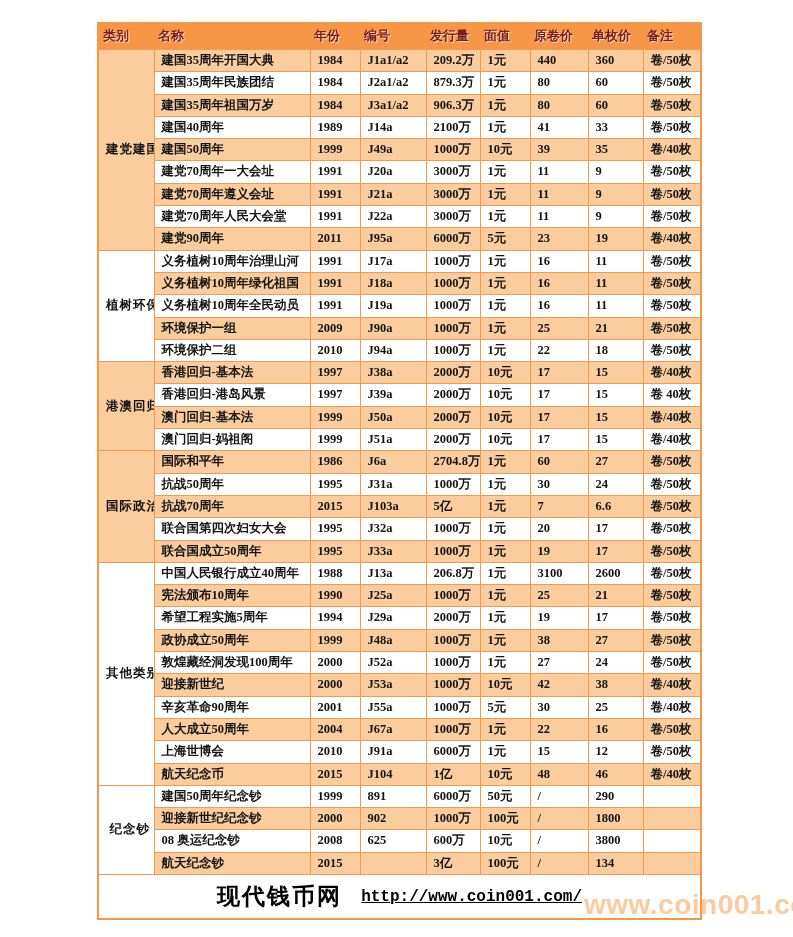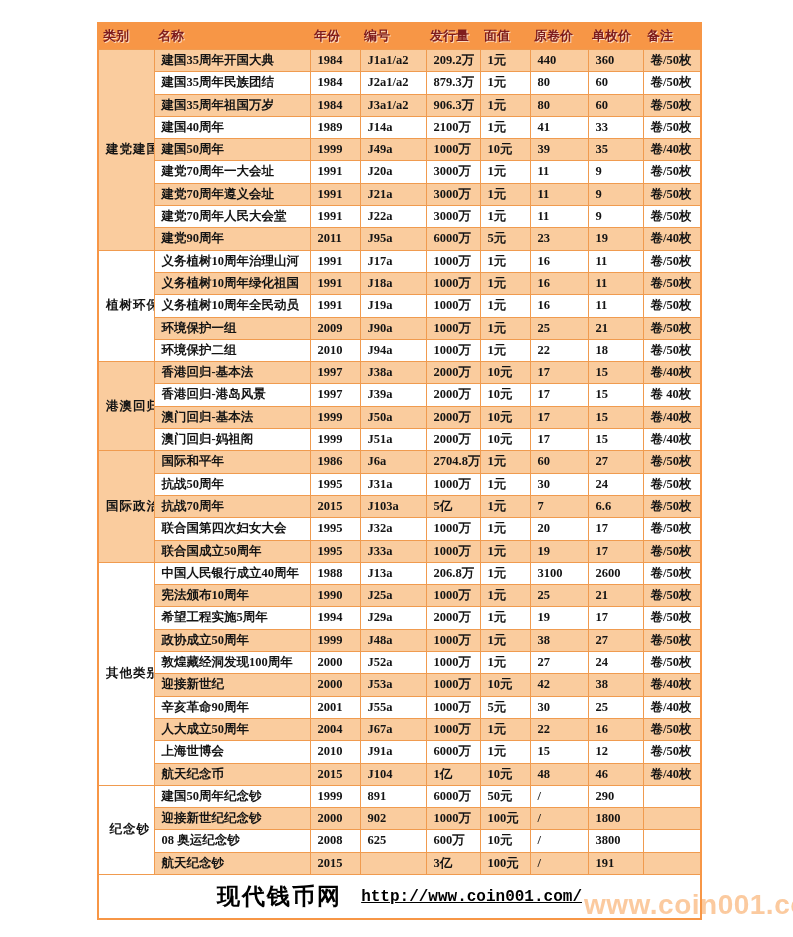--- a/index.html
+++ b/index.html
@@ -457,21 +457,21 @@
           <td>3800</td>
           <td></td>
         </tr>
         <tr class="alt">
           <td>航天纪念钞</td>
           <td>2015</td>
           <td></td>
           <td>3亿</td>
           <td>100元</td>
           <td>/</td>
-          <td>191</td>
+          <td>134</td>
           <td></td>
         </tr>
       </tbody>
     <tfoot>
       <tr class="footer-row">
         <td colspan="9">
           <span class="site-name">现代钱币网</span>
           <span class="site-url">http://www.coin001.com/</span>
         </td>
       </tr>

